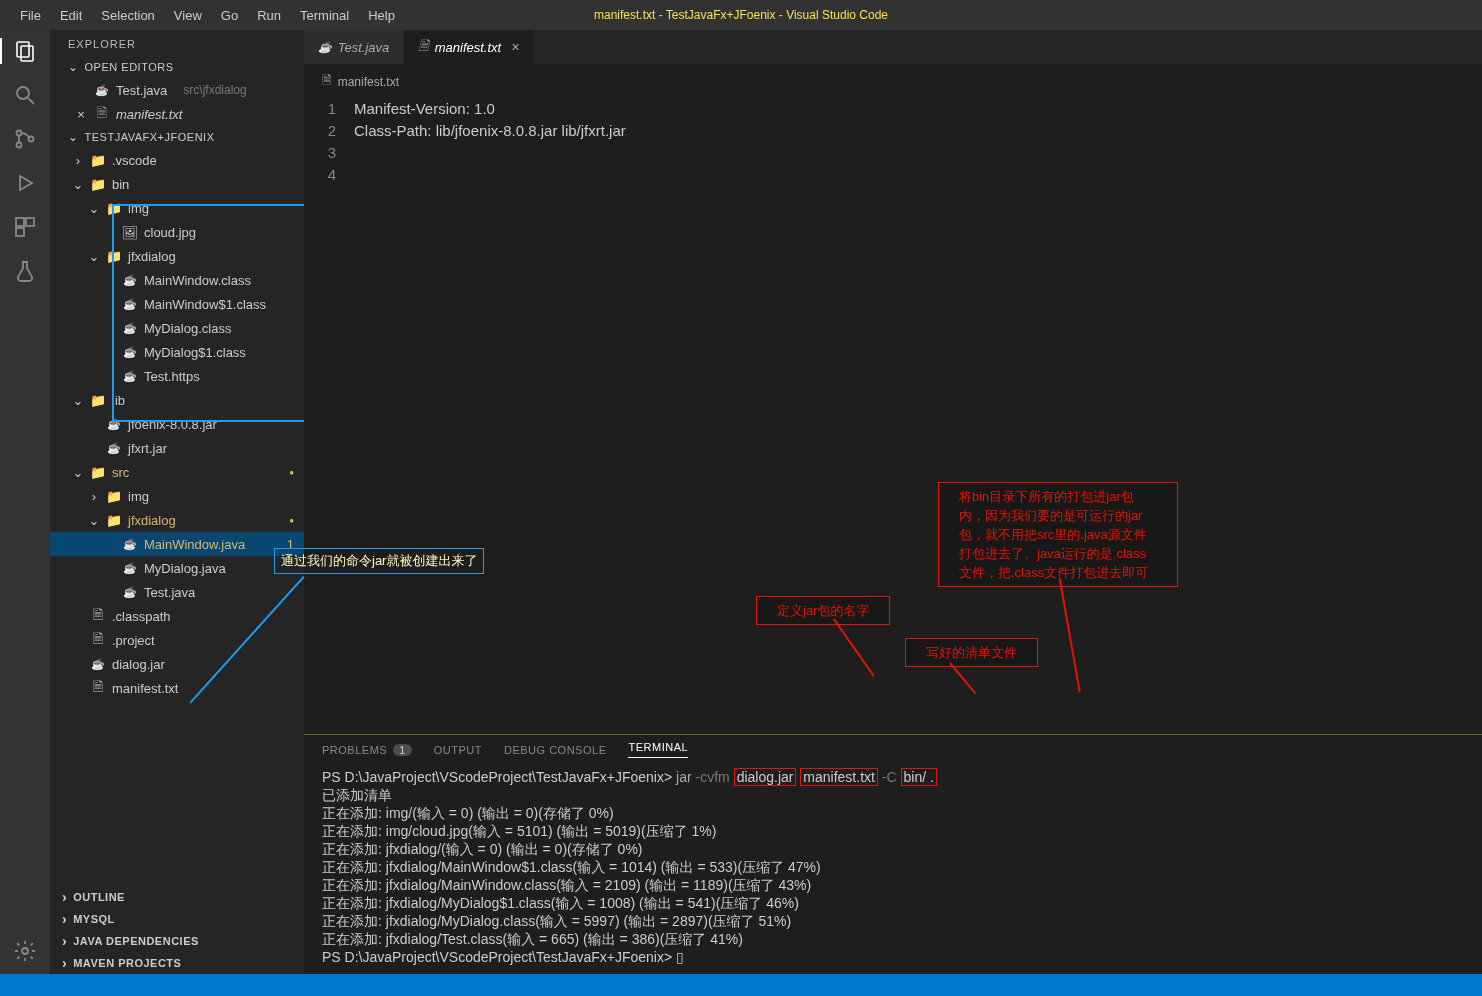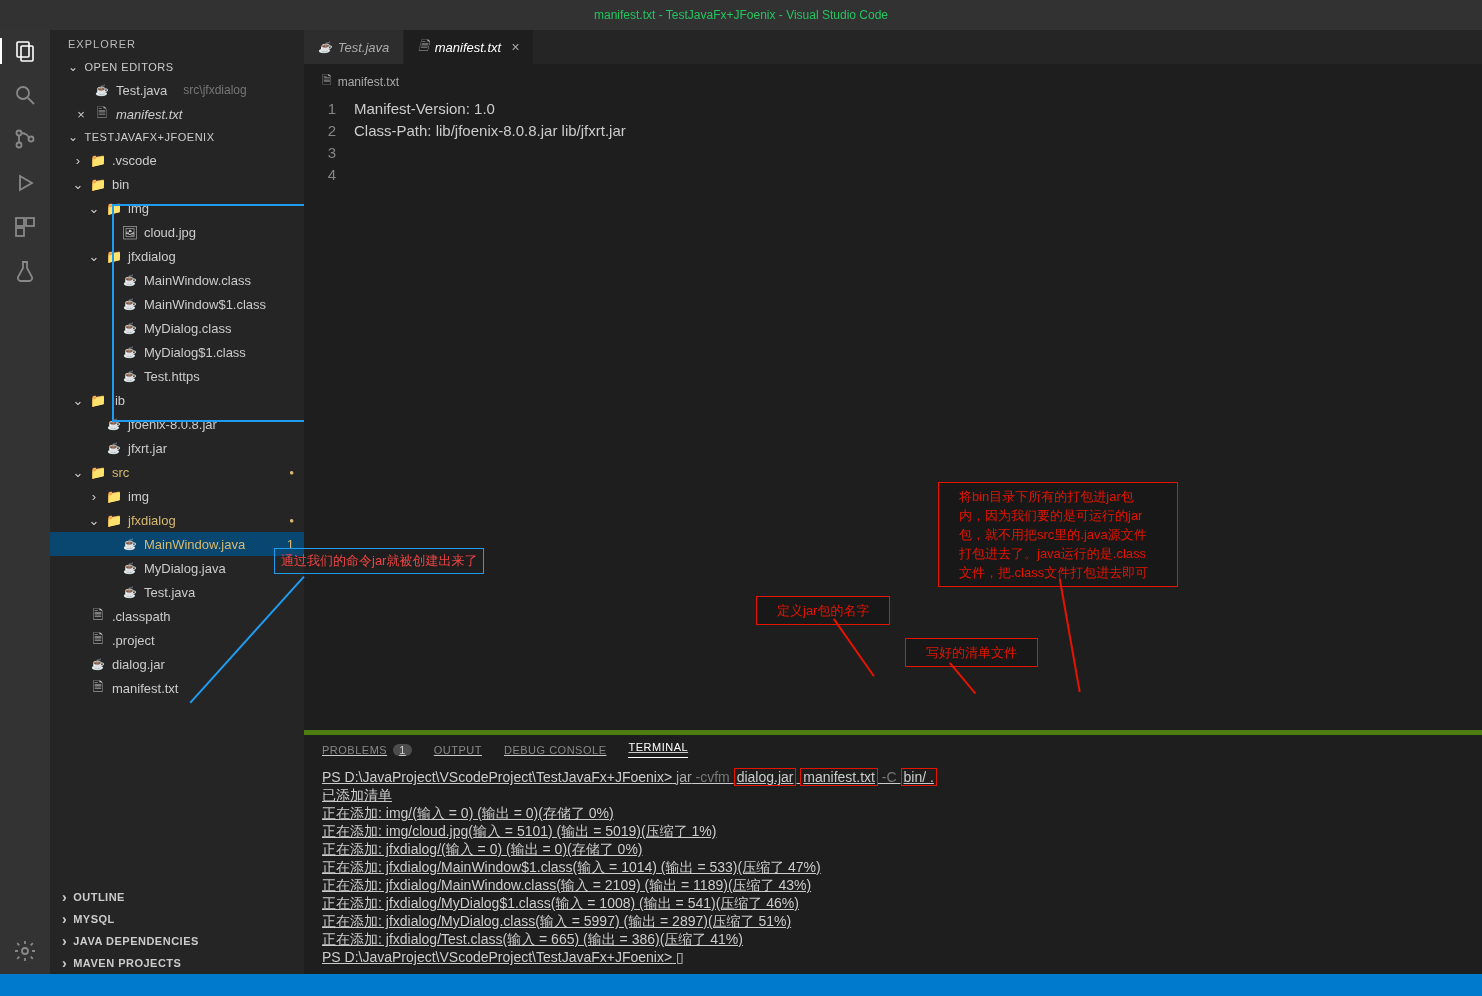--- a/index.html
+++ b/index.html
@@ -1,20 +1,20 @@
 <!DOCTYPE html>
 <html><head>
 <meta charset="utf-8">
 <style>
 * { margin:0; padding:0; box-sizing:border-box; font-family:"Segoe UI",Arial,sans-serif; }
 body { background:#1e1e1e; color:#ccc; font-size:13px; width:1482px; height:996px; overflow:hidden; position:relative; }
 .titlebar { background:#323233; height:30px; display:flex; align-items:center; color:#ccc; }
 .titlebar .menu { display:flex; gap:3px; padding-left:12px; }
 .titlebar .menu span { padding:4px 8px; cursor:default; }
-.titlebar .title { position:absolute; left:50%; transform:translateX(-50%); color:#22c55e; font-size:12px; }
+.titlebar .title { position:absolute; left:50%; transform:translateX(-50%); color:#fde047; font-size:12px; }
 .main { display:flex; height:calc(100% - 52px); }
 .activitybar { width:50px; background:#333; display:flex; flex-direction:column; align-items:center; padding-top:8px; gap:18px; }
 .activitybar .ai { width:26px; height:26px; color:#888; display:flex; align-items:center; justify-content:center; cursor:pointer; }
 .activitybar .ai.active { color:#fff; border-left:2px solid #fff; padding-left:0; margin-left:-2px; width:48px; }
 .sidebar { width:254px; background:#252526; color:#ccc; display:flex; flex-direction:column; position:relative; }
 .sidebar-title { padding:8px 18px 6px; font-size:11px; letter-spacing:1px; color:#bbb; }
 .section-hdr { padding:4px 6px 4px 18px; font-size:11px; font-weight:400; letter-spacing:.5px; color:#ccc; display:flex; align-items:center; gap:4px; cursor:pointer; }
 .section-hdr::before { content:"⌄"; font-size:12px; margin-right:2px; }
 .tree { font-size:13px; }
 .node { display:flex; align-items:center; height:24px; padding-left:18px; gap:6px; cursor:pointer; white-space:nowrap; }
@@ -27,45 +27,55 @@
 .highlight-box { position:absolute; border:2px solid #1f9cf0; pointer-events:none; }
 .editor { flex:1; display:flex; flex-direction:column; background:#1e1e1e; position:relative; }
 .tabs { display:flex; background:#252526; height:35px; border-bottom:1px solid #1e1e1e; }
 .tab { display:flex; align-items:center; gap:6px; padding:0 14px; background:#2d2d2d; color:#aaa; font-size:13px; font-style:italic; border-right:1px solid #252526; cursor:pointer; }
 .tab.active { background:#1e1e1e; color:#fff; }
 .tab .close { margin-left:4px; color:#aaa; font-size:14px; }
 .breadcrumb { display:flex; align-items:center; gap:6px; padding:6px 18px; color:#aaa; font-size:12px; }
 .code { font-family:Consolas,monospace; font-size:15px; line-height:22px; display:flex; }
 .gutter { width:50px; text-align:right; color:#858585; padding-right:18px; }
 .codelines { flex:1; color:#ccc; white-space:pre; }
-.panel { background:#1e1e1e; border-top:5px solid #4d7c0f;text-decoration:underline; }
+.panel { background:#1e1e1e; border-top:1px solid #4d7c0f; }
 .panel-tabs { display:flex; gap:22px; padding:6px 18px 10px; font-size:11px; letter-spacing:.5px; color:#888; }
 .panel-tabs .pt { cursor:pointer; display:flex; align-items:center; gap:6px; }
 .panel-tabs .pt.active { color:#fff; border-bottom:1px solid #fff; padding-bottom:4px; }
 .badge { background:#4d4d4d; border-radius:8px; padding:0 6px; font-size:11px; color:#ccc; }
 .term { font-family:Consolas,monospace; font-size:14px; line-height:18px; padding:0 18px 8px; color:#ccc; white-space:pre-wrap; }
 .term .cmd-box { border:1px solid #e51400; padding:0 2px; }
 .annot { position:absolute; border:1.5px solid #e51400; color:#e51400; padding:4px 20px; font-size:13px; background:rgba(20,20,20,.6); line-height:19px; }
 .annot-line { position:absolute; background:#e51400; height:1.5px; transform-origin:left center; }
-.blue-annot { position:absolute; border:1.5px solid #1f9cf0; color:#ef4444; padding:3px 6px; font-size:13px; }
+.blue-annot { position:absolute; border:1.5px solid #1f9cf0; color:#fef9c3; padding:3px 6px; font-size:13px; }
 .blue-line { position:absolute; background:#1f9cf0; height:1.5px; transform-origin:left center; }
 .bottom { position:absolute; bottom:0; right:8px; font-size:12px; color:#bbb; background:rgba(30,30,30,.6); padding:2px 4px; }
 .svgicn { width:24px; height:24px; }
 .outline-section { padding:3px 6px 3px 12px; font-size:11px; font-weight:700; letter-spacing:.5px; color:#ccc; display:flex; align-items:center; gap:4px; cursor:pointer; }
 .outline-section::before { content:"›"; font-size:14px; margin-right:2px; }
 .fld-yellow { color:#d7b96e; }
 .fld-green { color:#5aa75a; }
 .fld-red { color:#d16969; }
 .java-icn { color:#e06c3d; font-size:11px; font-weight:700; }
 .file-icn { color:#aaa; }
 </style>
 </head>
 <body>
 
 <div class="titlebar">
+  <div class="menu" id="menu">
+      <span>File</span>
+      <span>Edit</span>
+      <span>Selection</span>
+      <span>View</span>
+      <span>Go</span>
+      <span>Run</span>
+      <span>Terminal</span>
+      <span>Help</span>
+    </div>
   <div class="title">manifest.txt - TestJavaFx+JFoenix - Visual Studio Code</div>
 </div>
 
 <div class="main">
 
   <div class="activitybar">
     <div class="ai active">
         <svg class="svgicn" viewBox="0 0 24 24" fill="none" stroke="currentColor" stroke-width="1.6">
           <rect x="4" y="3" width="12" height="15" rx="1"></rect>
           <rect x="8" y="7" width="12" height="15" rx="1"></rect>

